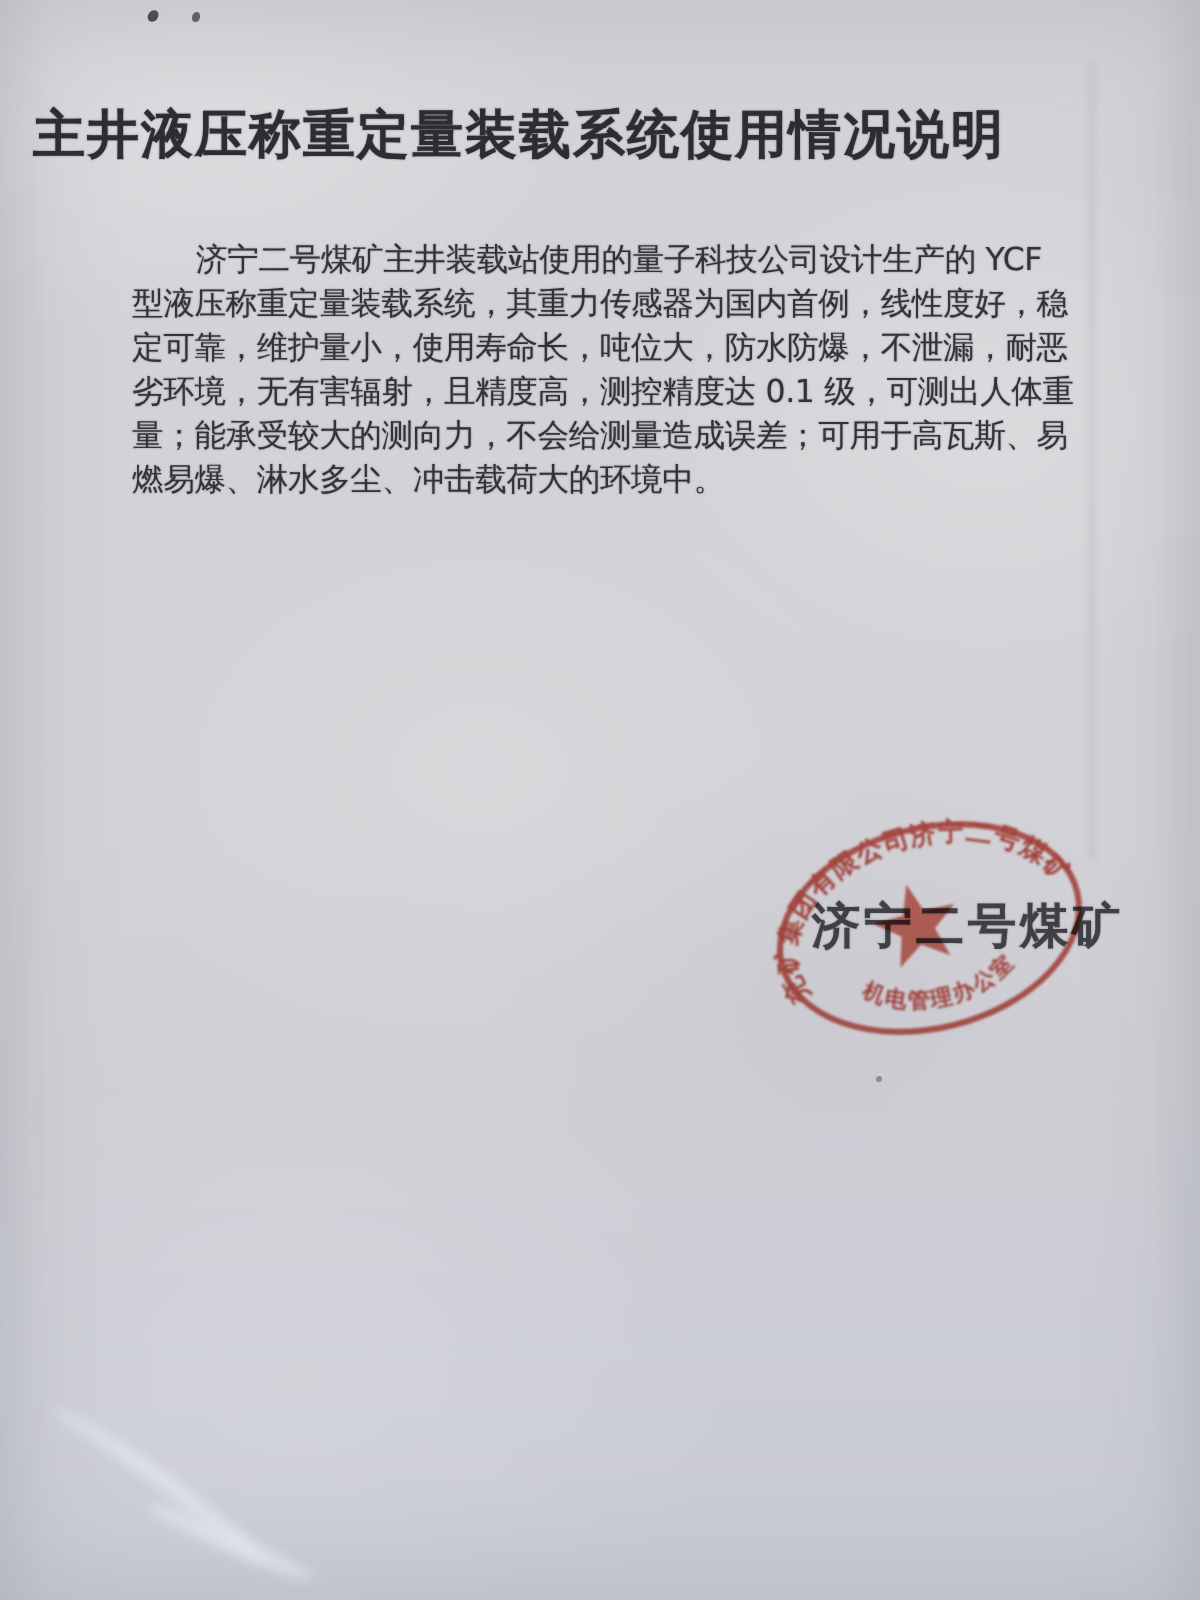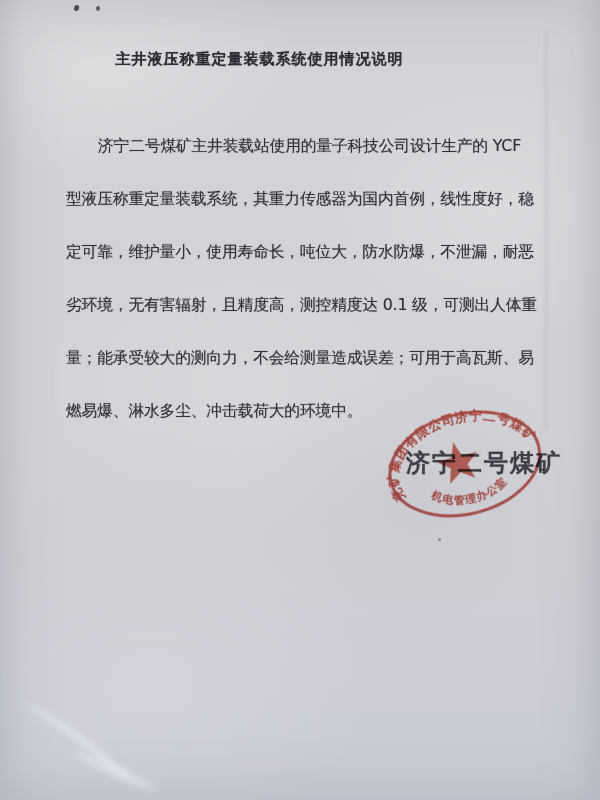--- a/index.html
+++ b/index.html
@@ -20,31 +20,31 @@
       radial-gradient(ellipse 260px 180px at 70% 62%, rgba(150,152,168,0.10), transparent 70%),
       radial-gradient(ellipse 320px 240px at 25% 86%, rgba(255,255,255,0.14), transparent 70%),
       linear-gradient(180deg, rgba(205,203,205,0.0) 52%, rgba(184,191,210,0.40) 100%),
       linear-gradient(90deg, rgba(140,140,150,0.10) 0%, rgba(140,140,150,0) 4%, rgba(140,140,150,0) 96%, rgba(140,140,150,0.12) 100%);
     box-shadow: inset 0 0 60px rgba(110,112,125,0.22);
   }
   .doc-title {
     position: absolute;
     left: 0; top: 50px; width: 519px;
     text-align: center;
-    font-size: 15px;
+    font-size: 26px;
     font-weight: 700;
     letter-spacing: 1px;
     color: rgba(40,41,48,0.95);
     text-shadow: 0 0 1px rgba(40,41,48,0.55);
   }
   .doc-body {
     position: absolute;
     left: 66px; top: 119px; width: 482px;
     font-size: 15.8px;
-    line-height: 53px;
+    line-height: 22px;
     letter-spacing: -0.2px;
     color: rgba(42,43,52,0.93);
     text-shadow: 0 0 1px rgba(42,43,52,0.5);
   }
   .doc-body p {
     margin: 0;
     white-space: pre-line;
     text-indent: 32px;
     font-weight: 500;
   }

